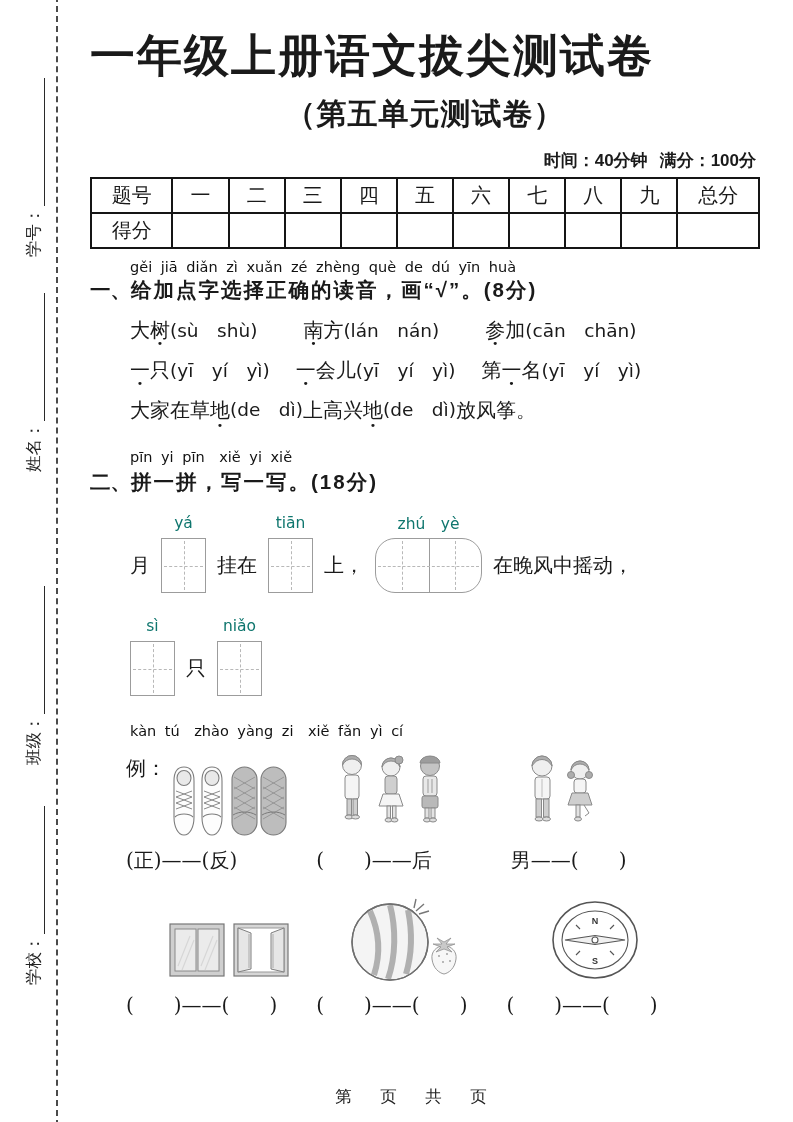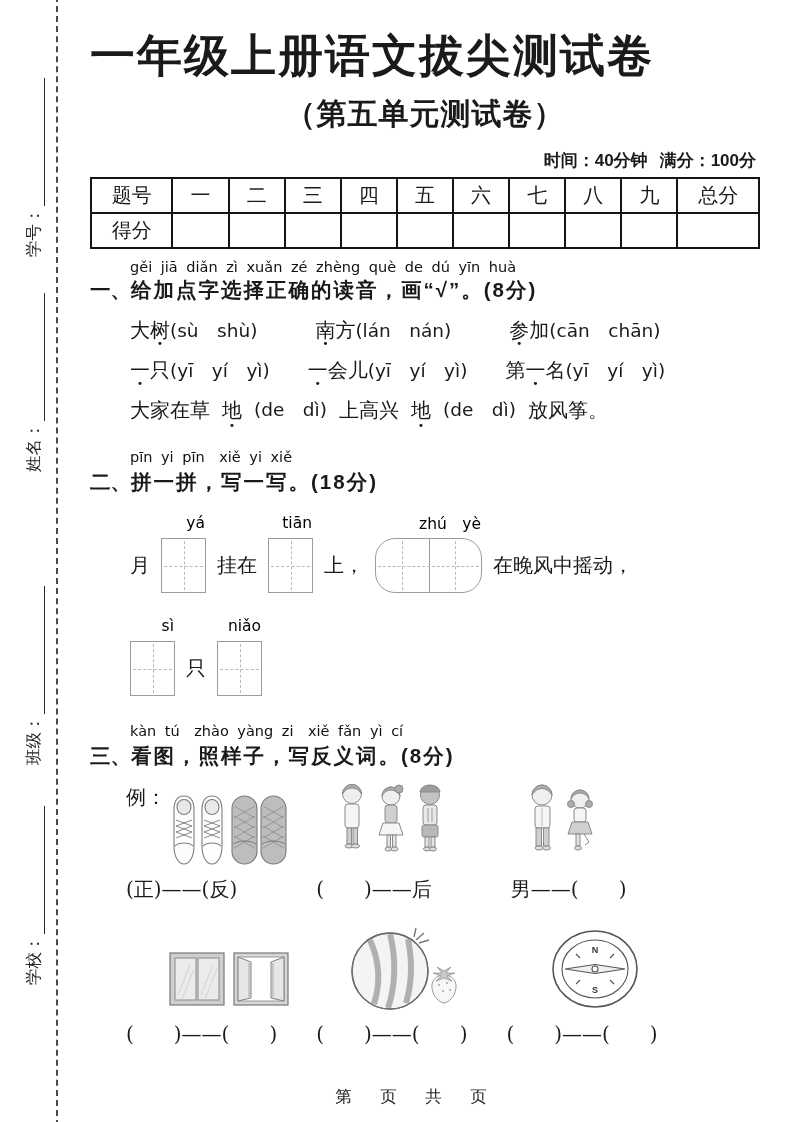--- a/index.html
+++ b/index.html
@@ -24,37 +24,37 @@
   .meta .gap { display:inline-block; width:12px; }
 
   .score-table { width:100%; border-collapse:collapse; table-layout:fixed; margin-top:5px; }
   .score-table td { border:2px solid #151515; height:35px; text-align:center; font-size:20px; font-weight:500; }
 
   .sec-py { margin:10px 0 0 40px; font-family:"DejaVu Sans", sans-serif; font-size:14.5px;
             word-spacing:4px; color:#111; }
   .sec-head { margin-top:1px; font-size:20.5px; font-weight:700; }
   .sec-head .spread { letter-spacing:2px; }
 
-  .q-row { display:flex; margin:13px 0 0 40px; font-family:"DejaVu Serif", serif; font-size:20px;gap:12px; }
+  .q-row { display:flex; margin:13px 0 0 40px; font-family:"DejaVu Serif", serif; font-size:20px; }
   .row1 .q-item { margin-right:46px; }
   .row2 .q-item { margin-right:26px; }
   .py-inline { font-family:"DejaVu Sans", sans-serif; font-size:18.5px; }
   .dt { position:relative; }
   .dt::after { content:"·"; position:absolute; left:50%; transform:translateX(-50%);
                bottom:-0.62em; font-weight:900; font-size:0.85em; }
 
   .write-row { display:flex; align-items:center; margin-left:40px;
                font-family:"DejaVu Serif", serif; font-size:20px; }
   .wr1 { margin-top:42px; } .wr2 { margin-top:48px; }
   .wr2 > .gridbox:first-child { margin-left:0; }
   .gridbox { position:relative; width:45px; height:55px; border:1.2px solid #9c9c9c;
              margin:0 11px; flex-shrink:0; background:#fff; }
   .gridbox.double { width:107px;border-radius:20px; }
-  .box-py { position:absolute; left:0; top:-25px; width:100%; text-align:right;
-            font-family:"DejaVu Sans", sans-serif; font-size:15.5px; color:#000000; white-space:pre; }
+  .box-py { position:absolute; left:0; top:-25px; width:100%; text-align:center;
+            font-family:"DejaVu Sans", sans-serif; font-size:15.5px; color:#0f766e; white-space:pre; }
   .gb-v { position:absolute; top:2px; bottom:2px; left:50%; border-left:1.1px dashed #b8b8b8; }
   .gb-v.q1 { left:25%; } .gb-v.q3 { left:75%; }
   .gb-h { position:absolute; left:2px; right:2px; top:50%; border-top:1.1px dashed #b8b8b8; }
   .gb-vsolid { position:absolute; top:0; bottom:0; left:50%; border-left:1.2px solid #9c9c9c; }
 
   .img-row { display:flex; align-items:flex-end; padding-left:36px; }
   .ir1 { margin-top:10px; } .ir2 { margin-top:24px; }
   .ex-label { font-family:"DejaVu Serif", serif; font-size:20px; align-self:flex-start; padding-top:4px; }
   .ill { flex-shrink:0; }
   .ill.shoes { margin-left:2px; }
@@ -222,23 +222,20 @@
       </span>
       <span>只</span>
       <span class="gridbox">
         <span class="box-py">niǎo</span>
         <span class="gb-v"></span>
           <span class="gb-h"></span>
       </span>
     </div>
 
     <div class="sec-py" style="margin-top:26px">kàn tú　zhào yàng zi　xiě fǎn yì cí</div>
-    <div class="sec-head">
-      <span>三、</span><span class="spread">看图，照样子，写反义词。(8分)</span>
-    </div>
 
     <div class="img-row ir1">
       <span class="ex-label">例：</span>
 
       <svg class="ill shoes" width="122" height="84" viewBox="0 0 122 84">
         <g stroke="#7d7d7d" stroke-width="1.1" fill="#fdfdfd">
           <path d="M16 8 C23 8 26 14 26 22 L26 58 C26 68 22 76 16 76 C10 76 6 68 6 58 L6 22 C6 14 9 8 16 8 Z"></path>
           <ellipse cx="16" cy="19" rx="7" ry="7.5" fill="#e9e9e9"></ellipse>
           <path d="M8 32 L24 38 M24 32 L8 38 M8 38 L24 44 M24 38 L8 44 M8 44 L24 50 M24 44 L8 50" fill="none" stroke-width="0.9"></path>
           <path d="M7 58 C11 54 21 54 25 58" fill="none"></path>

